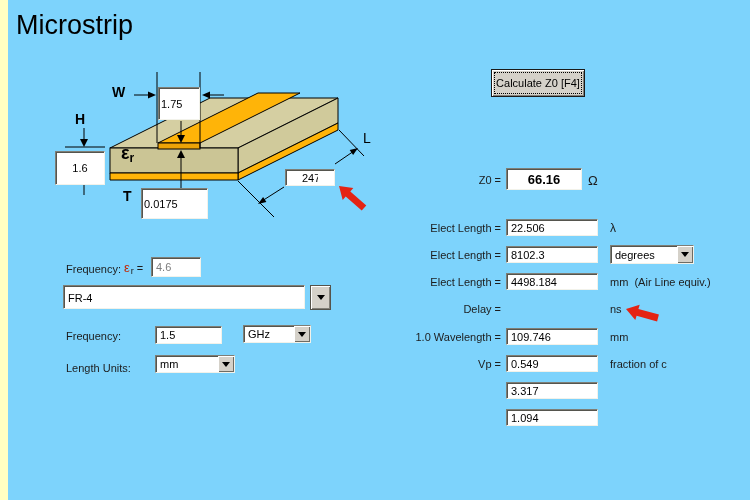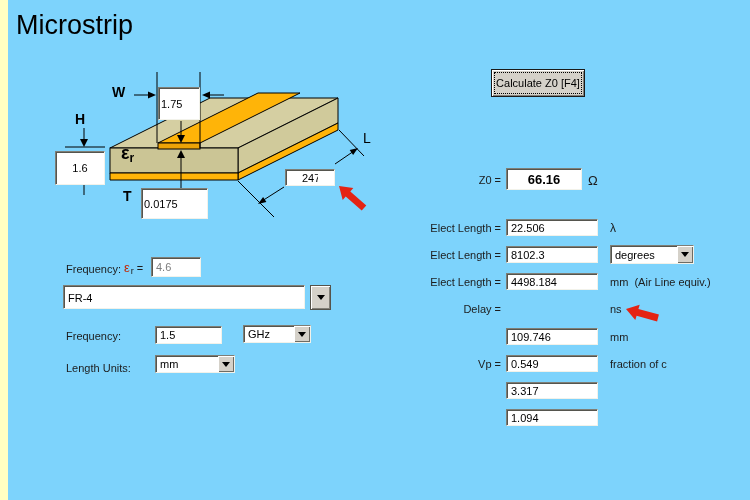--- a/index.html
+++ b/index.html
@@ -116,20 +116,21 @@
   <div class="lbl r" style="left:313px;top:276px">Elect Length =</div>
   <input class="tb" style="left: 498px; top: 273px; width: 92px; height: 17px;" value="4498.184">
   <div class="lbl" style="left:602px;top:276px">mm  (Air Line equiv.)</div>
 
   <div class="lbl r" style="left:313px;top:303px">Delay =</div>
   <div class="lbl" style="left:602px;top:303px">ns</div>
   <svg class="abs" style="left:612px;top:300px" width="45" height="26" viewBox="0 0 45 26">
     <polygon points="6,9 19.7,4.7 18.4,9 38.9,14.6 37.1,21.4 16.6,15.8 15.3,20.1" fill="#E42313"></polygon>
   </svg>
 
+  <div class="lbl r" style="left:313px;top:331px">1.0 Wavelength =</div>
   <input class="tb" style="left: 498px; top: 328px; width: 92px; height: 17px;" value="109.746">
   <div class="lbl" style="left:602px;top:331px">mm</div>
 
   <div class="lbl r" style="left:313px;top:358px">Vp =</div>
   <input class="tb" style="left: 498px; top: 355px; width: 92px; height: 17px;" value="0.549">
   <div class="lbl" style="left:602px;top:358px">fraction of c</div>
 
   <input class="tb" style="left: 498px; top: 382px; width: 92px; height: 17px;" value="3.317">
 
   <input class="tb" style="left: 498px; top: 409px; width: 92px; height: 17px;" value="1.094">

